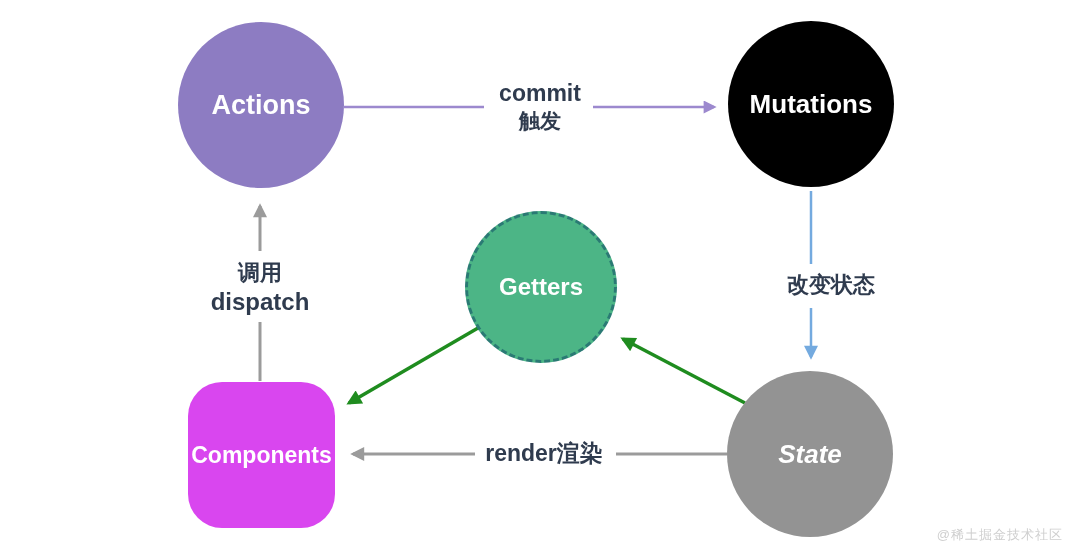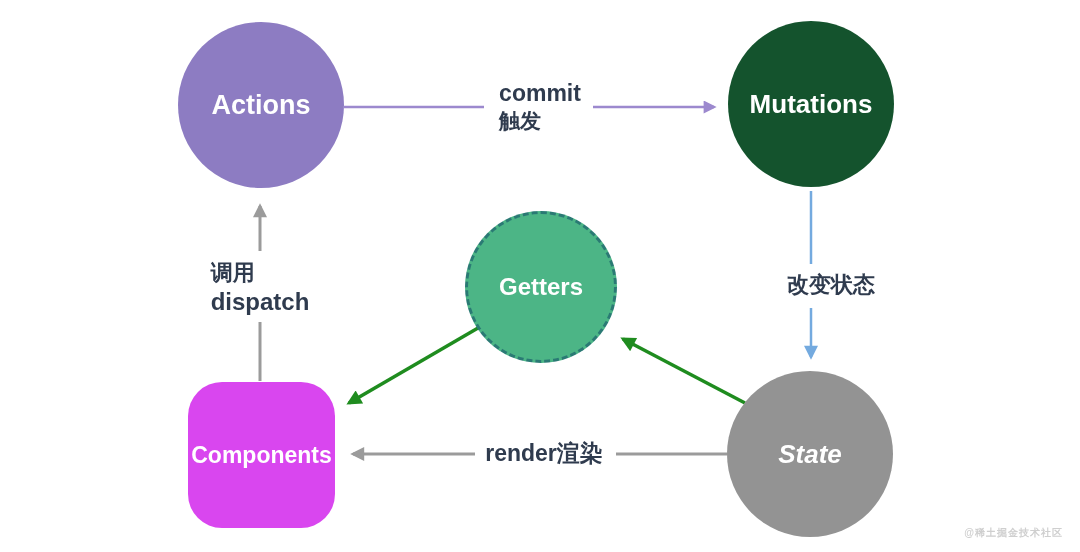--- a/index.html
+++ b/index.html
@@ -20,31 +20,31 @@
     border:3px dashed #2a7a74;
     align-items:center;
   }
   .node-components{
     left:188px;top:382px;width:147px;height:146px;border-radius:34px;
     font-size:23px;white-space:nowrap;
   }
   .node-state{left:727px;top:371px;width:166px;height:166px;font-size:26px;}
   .edge-label{
     position:absolute;transform:translate(-50%,-50%);
-    color:#2f3b4e;font-weight:bold;text-align:left;white-space:nowrap;
+    color:#2f3b4e;font-weight:bold;text-align:center;white-space:nowrap;
     line-height:1.25;
   }
   .label-commit{left:540px;top:106px;font-size:23px;}
   .label-commit .cn{font-size:21px;}
   .label-dispatch{left:260px;top:288px;font-size:22px;}
   .label-dispatch .en{font-size:24px;}
   .label-change-state{left:811px;top:285px;font-size:22px;}
   .label-render{left:544px;top:453px;font-size:23px;}
   .watermark{
-    position:absolute;right:17px;top:526px;font-size:10px;font-weight:bold;
+    position:absolute;right:17px;top:526px;font-size:13px;font-weight:normal;
     letter-spacing:1px;
   }
 </style>
 </head>
 <body>
 
 <div class="canvas">
 
   <svg class="edges-svg" width="1080" height="552" viewBox="0 0 1080 552" xmlns="http://www.w3.org/2000/svg">
     <defs>
@@ -88,21 +88,21 @@
 
     <g>
       <line x1="478" y1="328" x2="349" y2="403" stroke-width="3.5" marker-end="url(#arrow-green)" stroke="#1f8c1f"></line>
     </g>
   </svg>
 
   <div class="node circle node-actions" style="background: rgb(141, 124, 194);">
     <span>Actions</span>
   </div>
 
-  <div class="node circle node-mutations" style="background: #14532d;">
+  <div class="node circle node-mutations" style="background: #000000;">
     <span>Mutations</span>
   </div>
 
   <div class="node circle node-getters" style="background: rgb(76, 181, 134); border-color: rgb(42, 122, 116);">
     <span>Getters</span>
   </div>
 
   <div class="node node-components" style="background: #d946ef;">
     <span>Components</span>
   </div>

